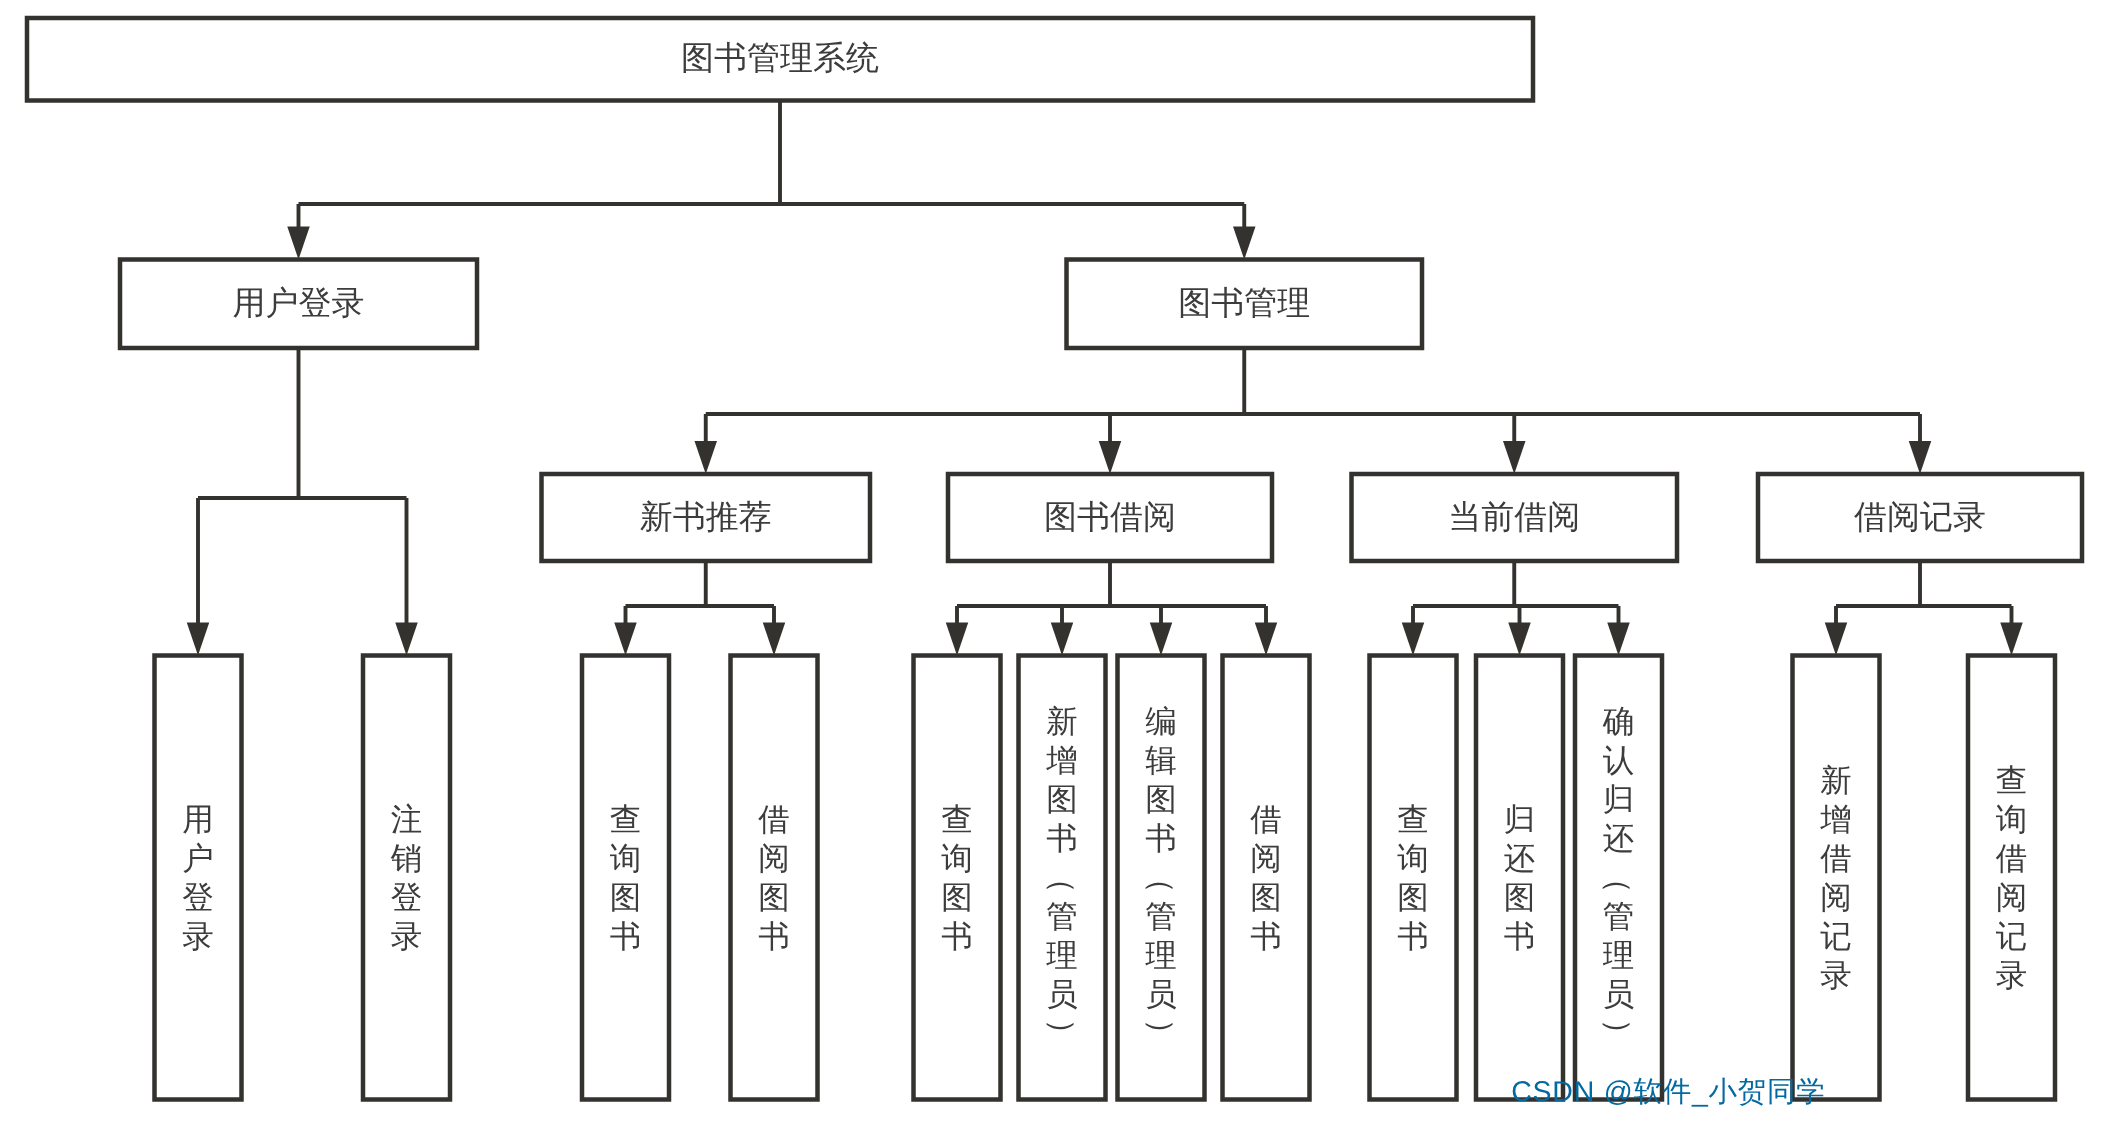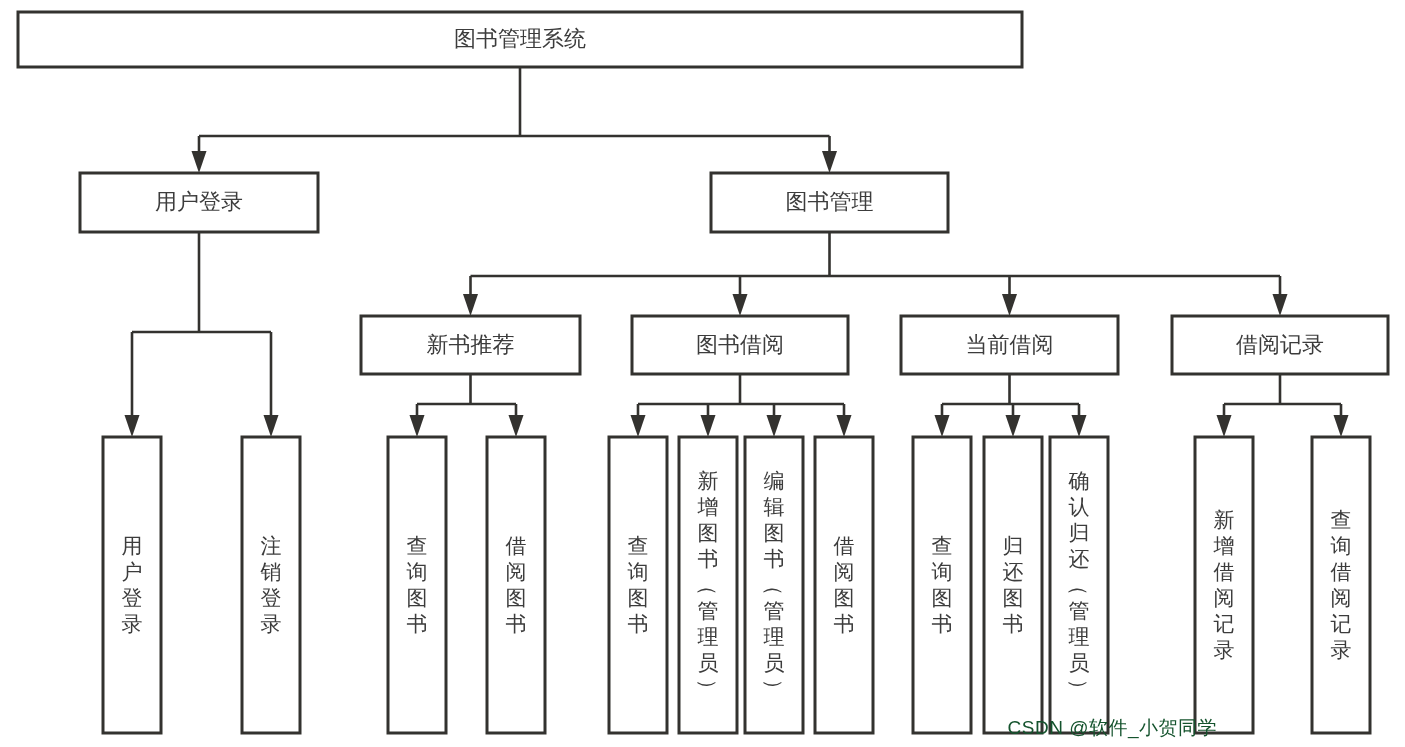--- a/index.html
+++ b/index.html
@@ -55,21 +55,21 @@
     font-size: 21px;
     fill: #3c3c3c;
     text-anchor: middle;
   }
   .watermark {
     position: absolute;
     right: 12px;
     bottom: 6px;
     font-family: "Liberation Sans", "DejaVu Sans", sans-serif;
     font-size: 19px;
-    color: #14532d;
+    color: #0369a1;
     letter-spacing: 0.5px;
     white-space: nowrap;
     user-select: none;
   }
 </style>
 </head>
 <body>
 
 <div id="diagram-root">
   <svg id="flowchart" viewBox="0 0 1405 747">

